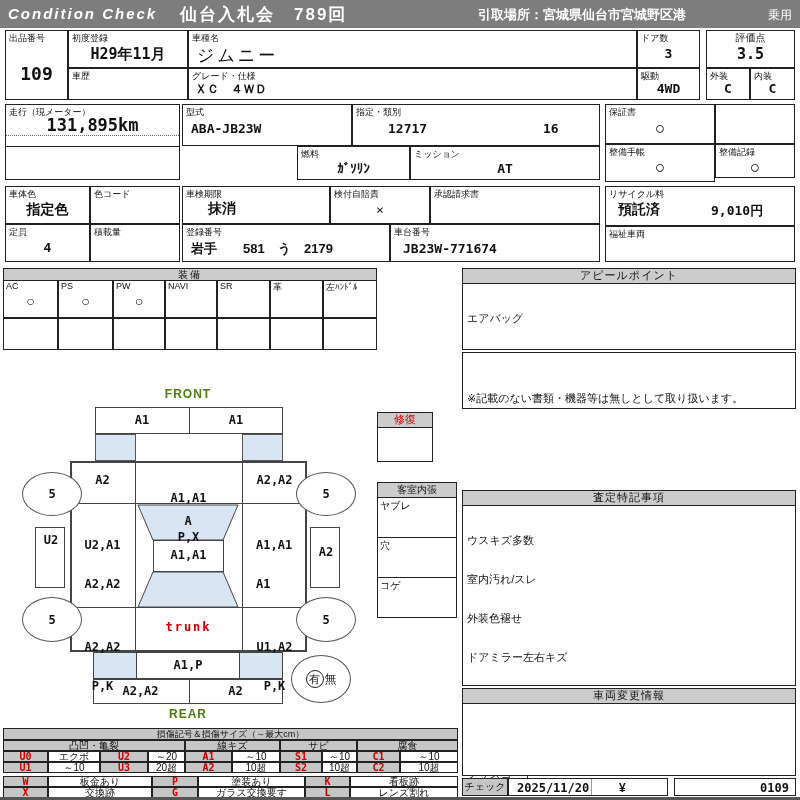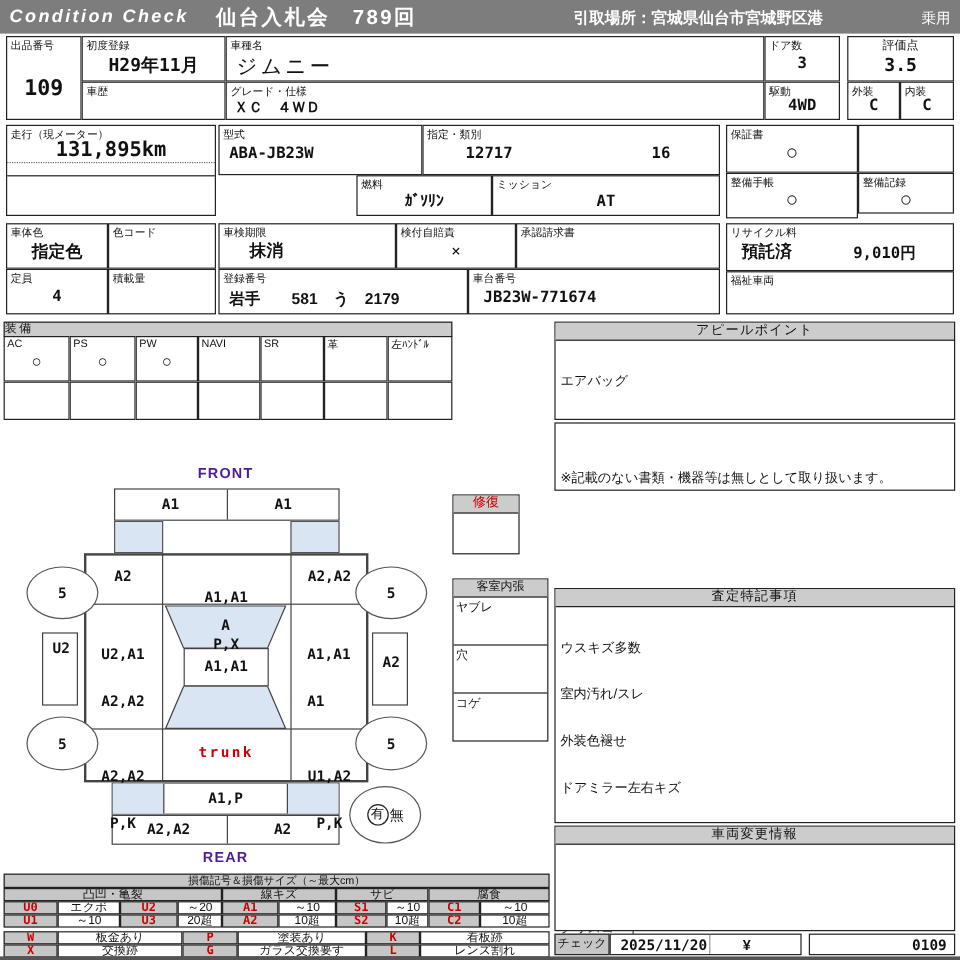--- a/index.html
+++ b/index.html
@@ -20,26 +20,26 @@
   .dotline{position:absolute;left:0;right:0;border-top:1px dotted #666;}
   .solline{position:absolute;left:0;right:0;border-top:1px solid #222;}
   
   .panel{position:absolute;border:1px solid #222;background:#fff;box-sizing:border-box;}
   .panel .hd{height:14px;line-height:13px;background:#ccc;border-bottom:1px solid #222;text-align:center;
              font-size:11px;letter-spacing:1px;}
   .panel .bd{position:relative;font-size:11px;line-height:13px;padding:2px 4px;white-space:pre-wrap;}
   .red{color:#c00;}
   
   .eqtitle{position:absolute;left:3px;top:268px;width:374px;height:13px;background:#ccc;border:1px solid #222;
-           box-sizing:border-box;font-size:10px;line-height:12px;letter-spacing:2px;}
+           box-sizing:border-box;text-align:center;font-size:10px;line-height:12px;letter-spacing:2px;}
   .eqcell{position:absolute;border:1px solid #222;box-sizing:border-box;background:#fff;}
   .eqlbl{position:absolute;top:0;left:2px;font-size:9px;}
   .eqval{position:absolute;left:0;right:0;top:12px;text-align:center;font-size:14px;}
   
-  .dlabel{position:absolute;font-weight:bold;font-size:12px;color:#4c1d95;letter-spacing:1px;text-align:center;}
+  .dlabel{position:absolute;font-weight:bold;font-size:12px;color:#4d7c0f;letter-spacing:1px;text-align:center;}
   .dcell{position:absolute;font-family:"DejaVu Sans Mono","Liberation Mono",monospace;font-weight:bold;
          font-size:12px;line-height:13px;text-align:center;white-space:pre;z-index:3;}
   .dline{position:absolute;background:#444;z-index:1;}
   .wheel{position:absolute;border:1px solid #555;border-radius:50%;background:#fff;z-index:2;
          display:flex;align-items:center;justify-content:center;
          font-family:"DejaVu Sans Mono","Liberation Mono",monospace;font-weight:bold;font-size:12px;}
   .glass{position:absolute;background:#d9e5f3;border:1px solid #555;box-sizing:border-box;z-index:1;}
   
   .lg{position:absolute;border:1px solid #222;box-sizing:border-box;font-size:10px;line-height:10px;
       text-align:center;overflow:hidden;}

